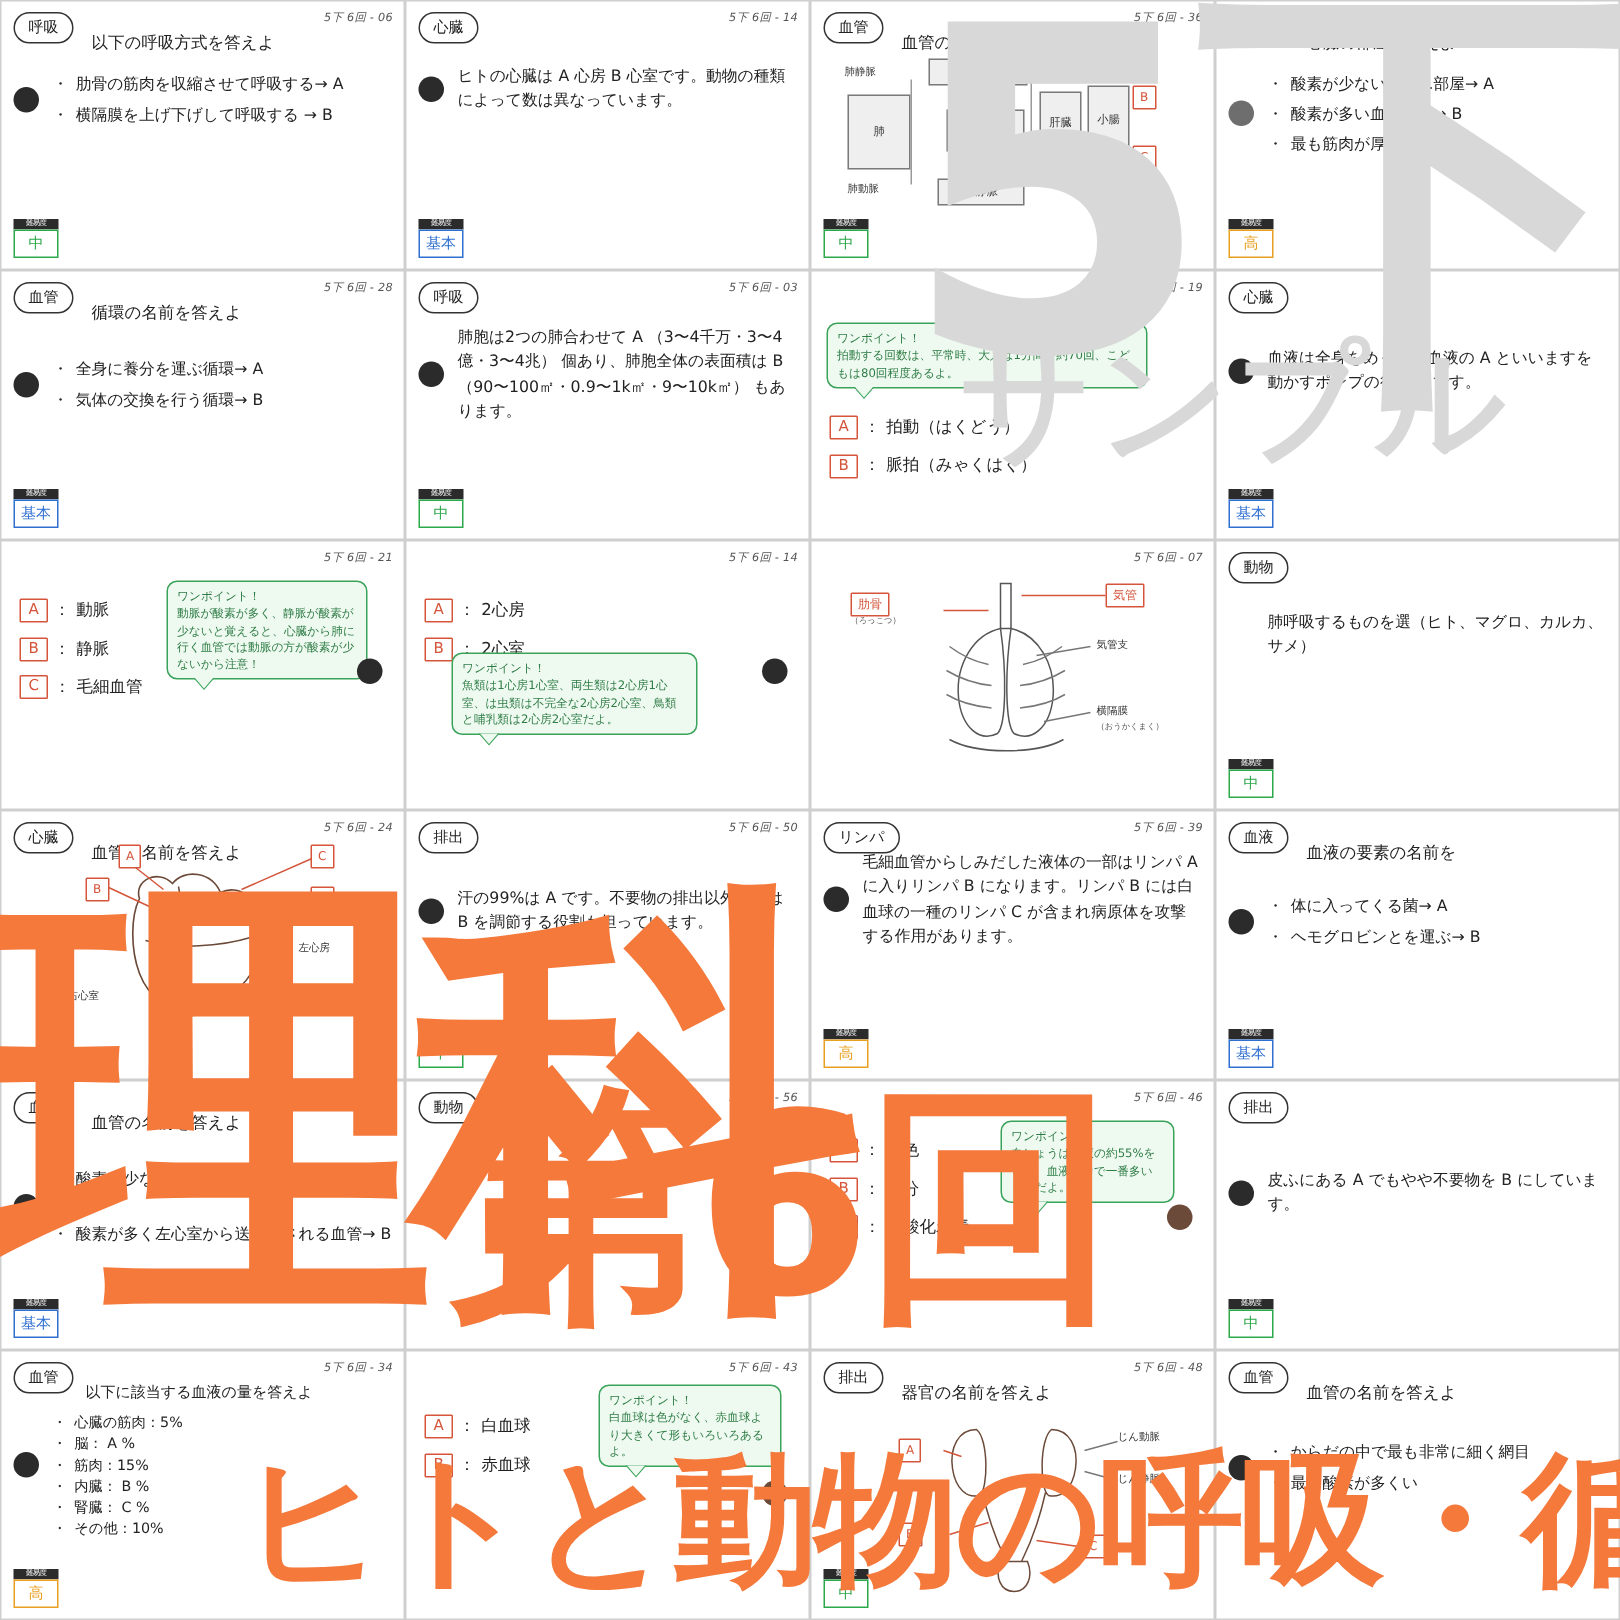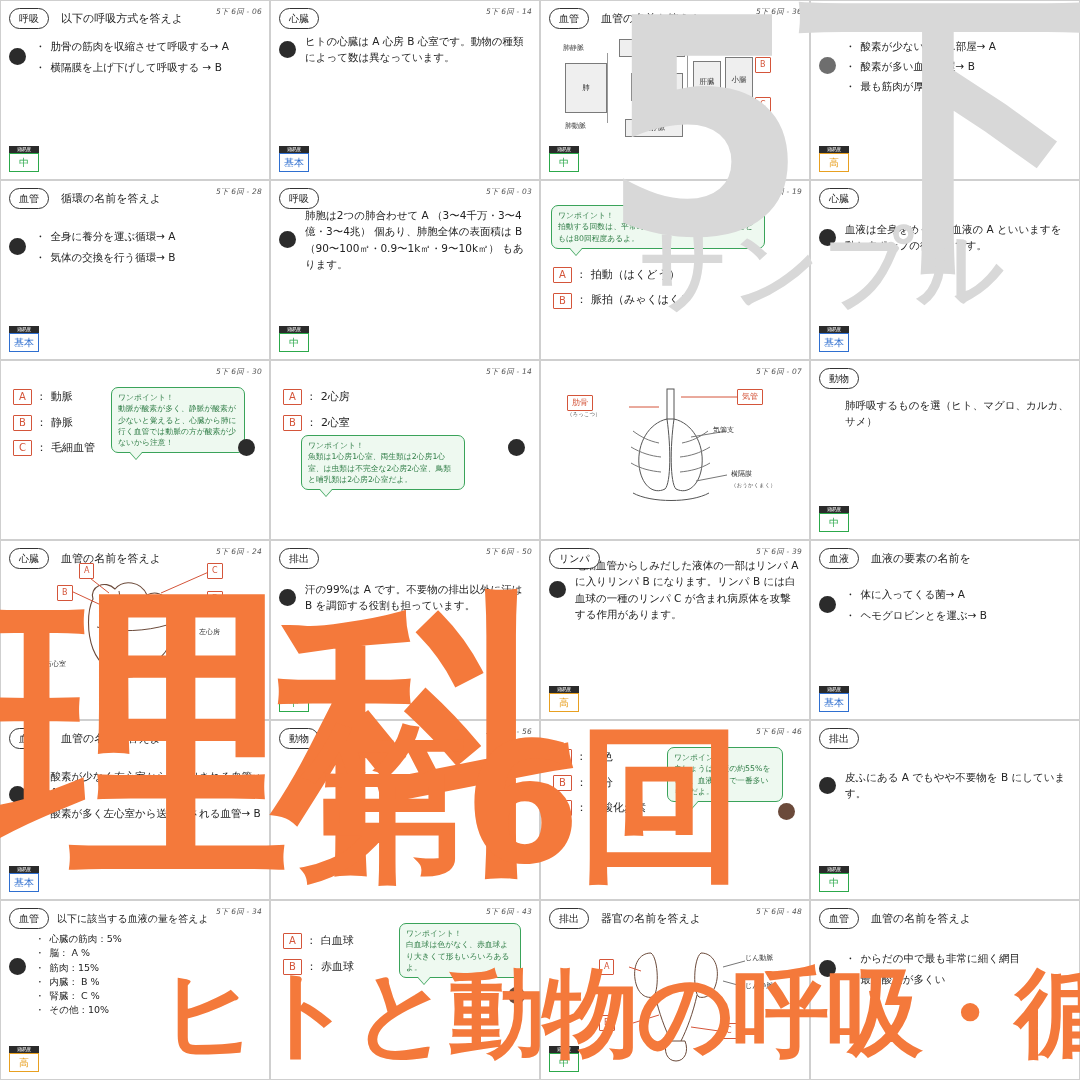--- a/index.html
+++ b/index.html
@@ -38,21 +38,21 @@
     grid-template-columns:repeat(4,270px);
     grid-template-rows:repeat(6,180px);
     z-index:1;
   }
   .card{
     position:relative;
     border:1px solid #cfcfcf;
     background:#fff;
     box-sizing:border-box;
     overflow:hidden;
-    padding:6px 8px;
+    padding:16px 8px;
     font-size:10.5px;
     color:#222;
     line-height:1.5;
   }
   .code{
     position:absolute;right:7px;top:5px;
     font-size:7.5px;color:#555;letter-spacing:.2px;font-style:italic;
   }
   .tag{
     display:inline-block;
@@ -296,21 +296,21 @@
       <span class="dot"></span>
       <div class="body">血液は全身をめぐって血液の A といいますを動かすポンプの役が B です。</div>
     </div>
     <div class="diff basic">
       <span class="lbl">難易度</span>
       <span class="val">基本</span>
     </div>
   </div>
 
   <div class="card">
-    <span class="code">5下 6回 - 30</span>
+    <span class="code">5下 6回 - 21</span>
     <div class="ans" style="margin-top:22px">
       <div>
         <span class="keybox">A</span>
         <span>：</span>
         <span>動脈</span>
       </div>
       <div>
         <span class="keybox">B</span>
         <span>：</span>
         <span>静脈</span>
@@ -360,21 +360,21 @@
         <path d="M169 102 C159 108 149 110 139 111" stroke="#777" fill="none"></path>
         <path d="M92 132 C110 142 150 142 168 132" stroke="#555" fill="none"></path>
         <line x1="88" y1="46" x2="118" y2="46" stroke="#d4553a"></line>
         <line x1="140" y1="36" x2="196" y2="36" stroke="#d4553a"></line>
         <line x1="150" y1="76" x2="186" y2="70" stroke="#777"></line>
         <line x1="155" y1="120" x2="186" y2="114" stroke="#777"></line>
       </svg>
       <div class="lbl-box" style="left:26px;top:34px">肋骨</div>
       <div class="lbl-txt small" style="left:26px;top:49px">（ろっこつ）</div>
       <div class="lbl-box" style="left:196px;top:28px">気管</div>
-      <div class="lbl-txt" style="left:172px;top:64px">気管支</div>
+      <div class="lbl-txt" style="left:190px;top:64px">気管支</div>
       <div class="lbl-txt" style="left:190px;top:108px">横隔膜</div>
       <div class="lbl-txt small" style="left:190px;top:120px">（おうかくまく）</div>
     </div>
   </div>
 
   <div class="card">
     <span class="tag tag-head">動物</span>
     <div class="row" style="margin-top:30px">
       <span class="dot" style="visibility:hidden"></span>
       <div class="body">肺呼吸するものを選（ヒト、マグロ、カルカ、サメ）</div>

